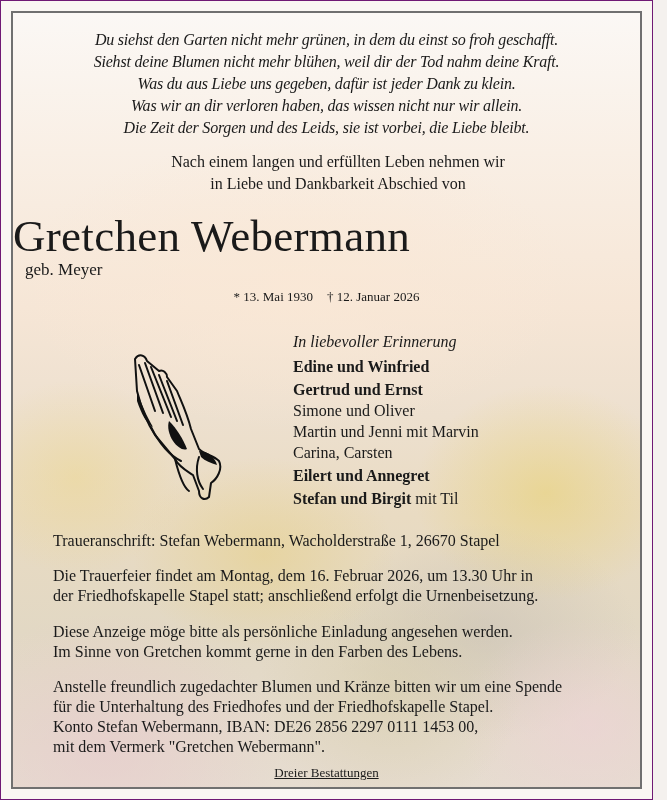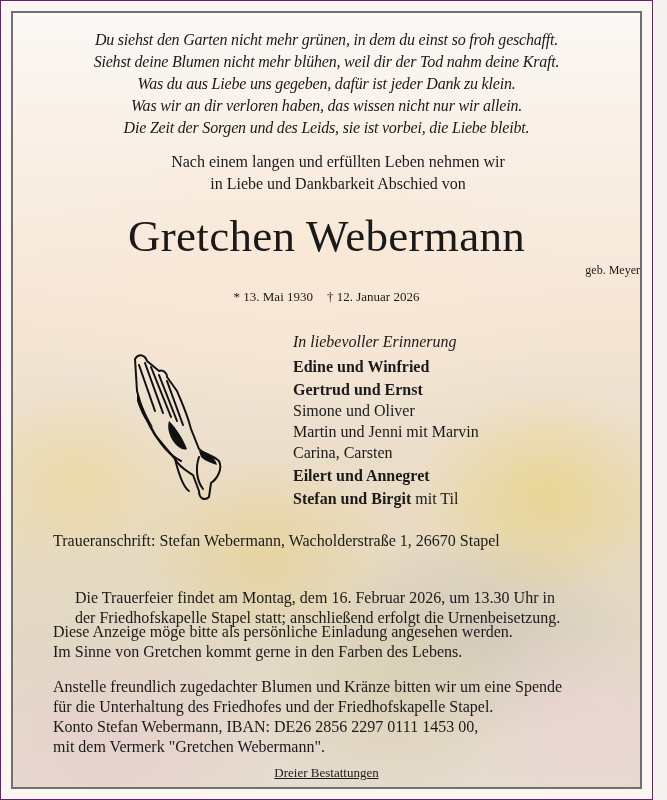--- a/index.html
+++ b/index.html
@@ -36,26 +36,26 @@
     font-size: 16px; line-height: 22px;
     font-family: "Liberation Serif", serif;
     letter-spacing: -0.2px;
   }
   .intro {
     position: absolute; top: 138px; left: 0; right: 0;
     text-align: center; font-size: 16px; line-height: 22px; padding-left: 23px;
   }
   .name {
     position: absolute; top: 198px; left: 0; right: 0;
-    text-align: center; font-size: 45px; line-height: 50px;
+    font-size: 45px; line-height: 50px;
     letter-spacing: 0.3px;
   }
   .maiden {
     position: absolute; top: 247px; left: 0; right: 0;
-    text-align: right; font-size: 12px; line-height: 20px;
+    text-align: left; font-size: 17px; line-height: 20px; padding-left: 12px;
   }
   .dates {
     position: absolute; top: 274px; left: 0; right: 0;
     text-align: center; font-size: 13px; line-height: 20px;
   }
   .dates span + span { margin-left: 14px; }
   .hands {
     position: absolute; left: 116px; top: 338px; width: 94px; height: 150px;
   }
   .mourners {
@@ -64,21 +64,21 @@
   }
   .mourners .lead { font-style: italic; line-height: 24px; margin-bottom: 1px; }
   .mourners .row { line-height: 21px; }
   .mourners .row.bold-row { font-weight: bold; margin-top: 2px; }
   .mourners b { font-weight: bold; }
   .body-text {
     position: absolute; left: 40px; right: 20px;
     font-size: 16px; line-height: 20px;
   }
   .p1 { top: 518px; }
-  .p2 { top: 575px; margin-left: 22px; }
+  .p2 { top: 553px; }
   .p3 { top: 609px; }
   .p4 { top: 664px; }
   .footer {
     position: absolute; bottom: 6px; left: 0; right: 0;
     text-align: center; font-size: 13px; line-height: 16px; text-decoration: underline;
   }
 </style>
 </head>
 <body>
 

